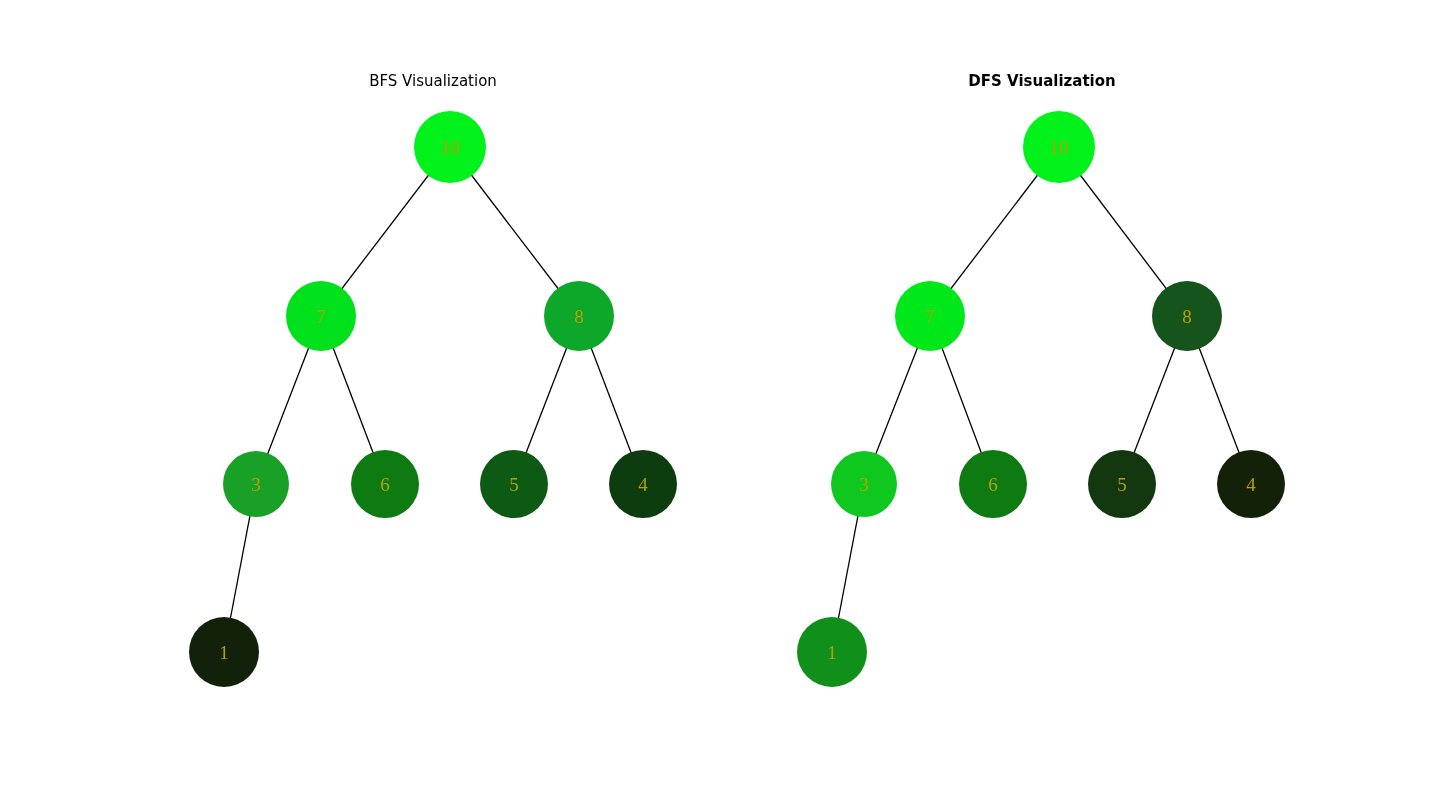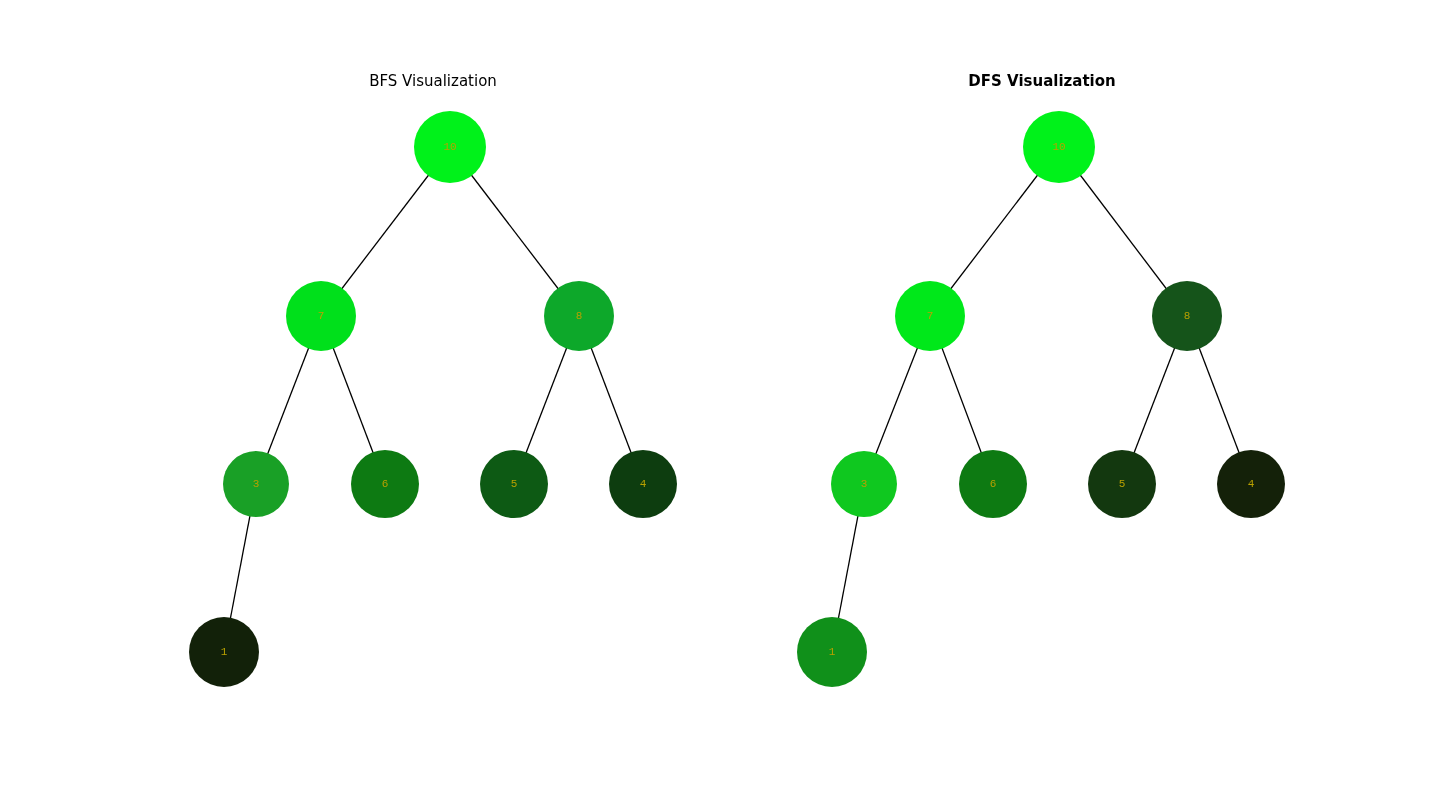--- a/index.html
+++ b/index.html
@@ -31,23 +31,23 @@
   .graph-node {
     position: absolute;
     transform: translate(-50%, -50%);
     border-radius: 50%;
     display: flex;
     align-items: center;
     justify-content: center;
     box-sizing: border-box;
   }
   .node-label {
-    font-size: 11px;
+    font-size: 19px;
     color: #b8a000;
-    font-family: Liberation Mono, monospace;
+    font-family: Liberation Serif, serif;
     line-height: 1;
     pointer-events: none;
   }
   svg.edges {
     position: absolute;
     left: 0; top: 0;
     width: 1440px;
     height: 792px;
     pointer-events: none;
   }

